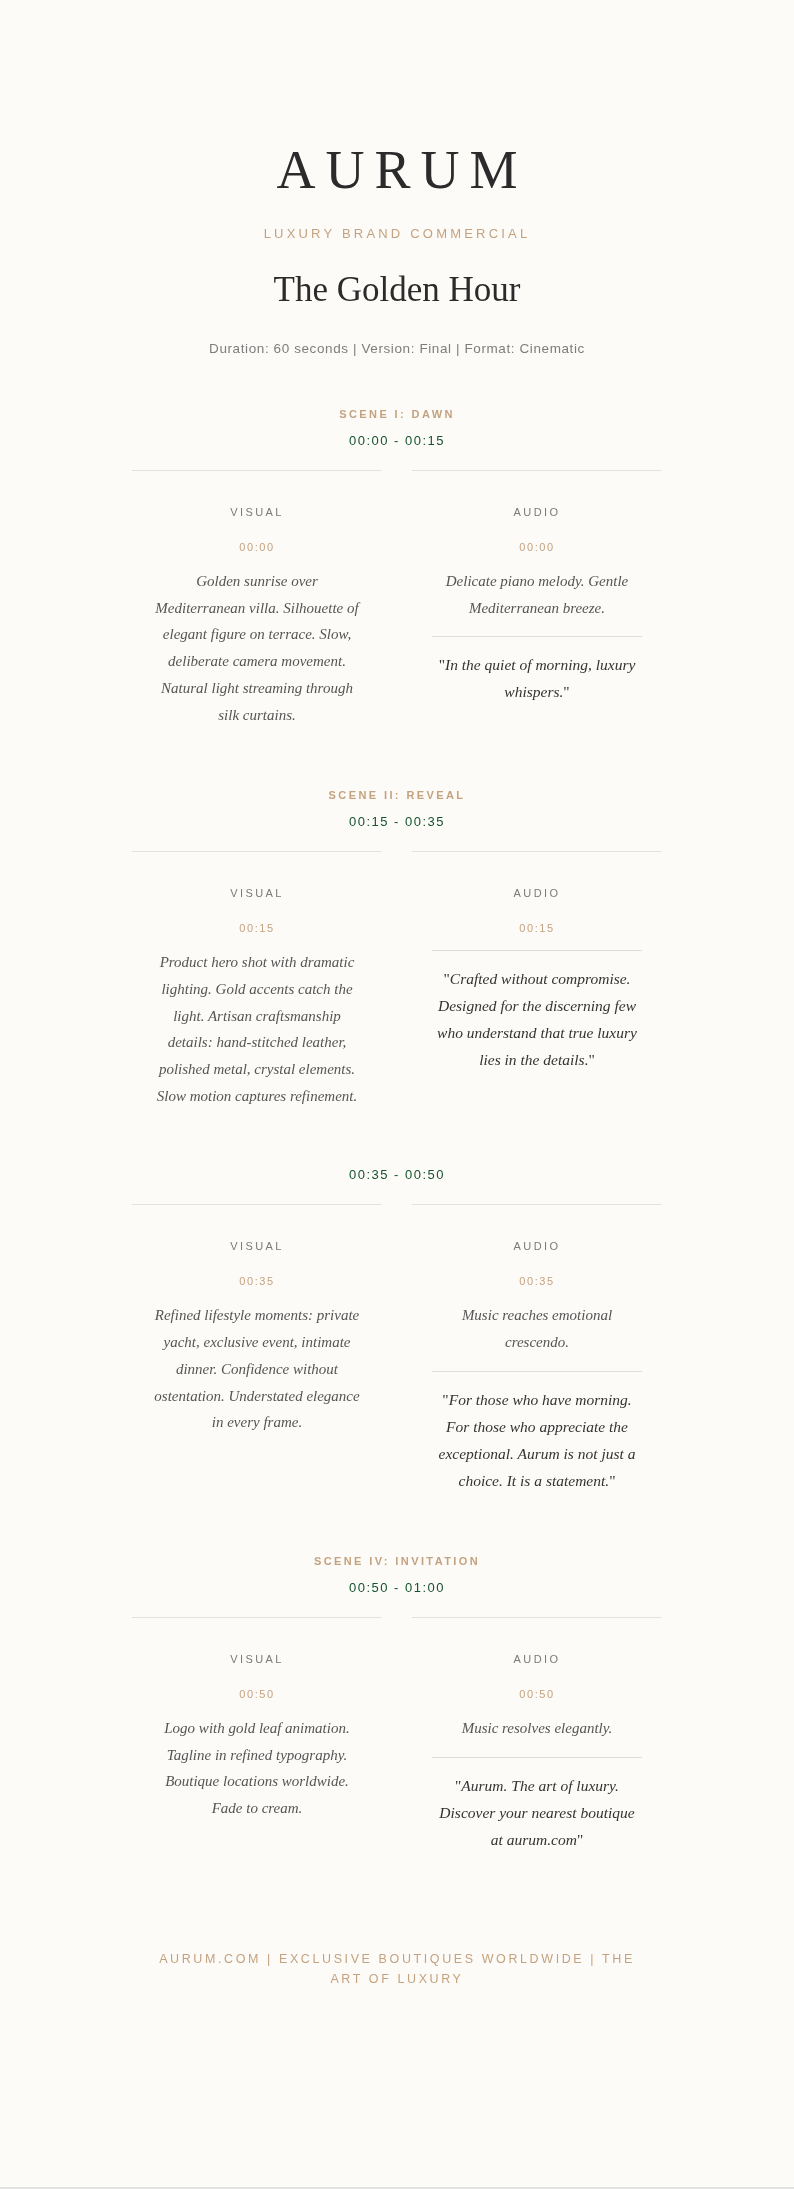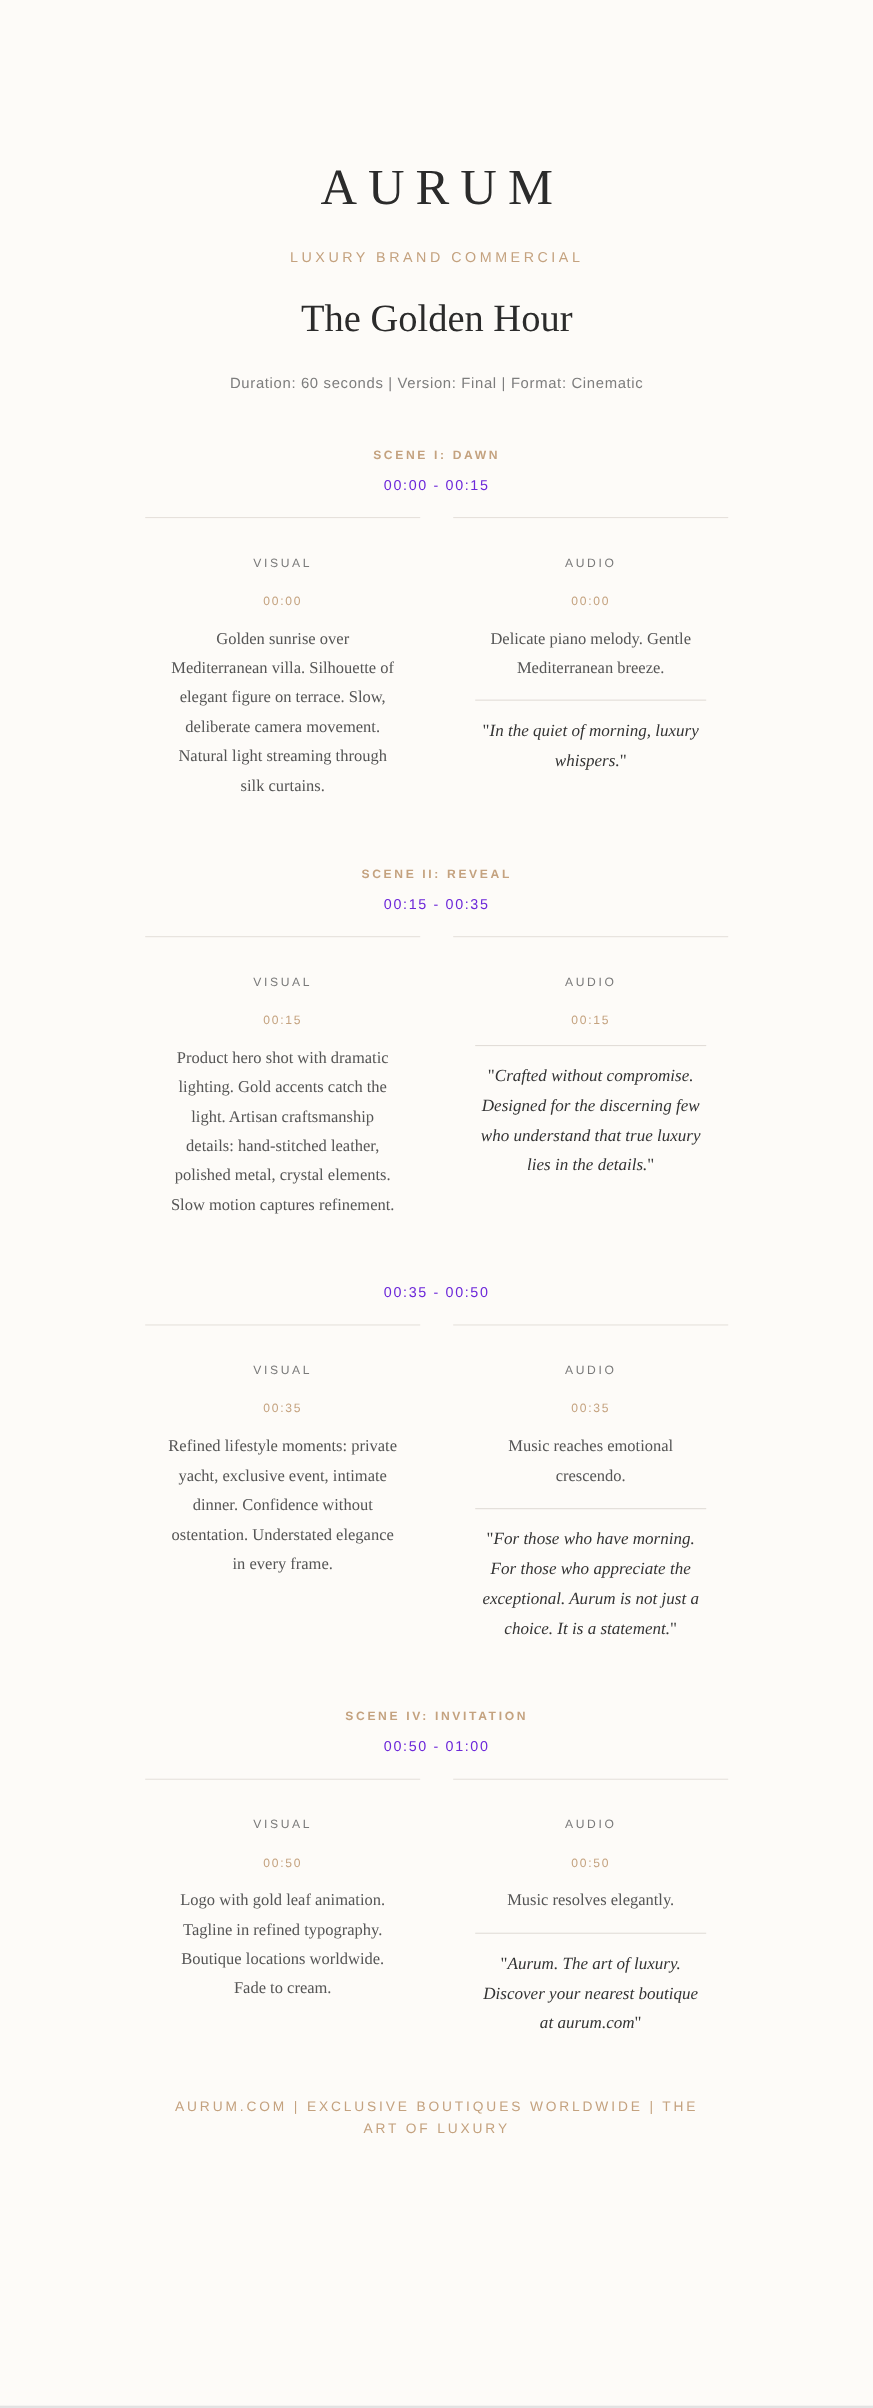--- a/index.html
+++ b/index.html
@@ -7,21 +7,21 @@
   body {
     font-family: "Liberation Serif", "DejaVu Serif", serif;
     color: #333;
     height: 2189px;
     position: relative;
     border-bottom: 2px solid #e2e2e2;
   }
   .page { width: 530px; margin: 0 auto; padding-top: 138px; text-align: center; }
   .brand {
     font-family: "Liberation Serif", serif;
-    font-size: 46px; letter-spacing: 10px; font-weight: 400; color: #2b2b2b;
+    font-size: 54px; letter-spacing: 10px; font-weight: 400; color: #2b2b2b;
     line-height: 64px; padding-left: 10px;
   }
   .tagline {
     font-family: "Liberation Sans", sans-serif;
     font-size: 13px; letter-spacing: 3.2px; color: #c4a27f;
     margin-top: 24px; line-height: 16px;
   }
   .title {
     font-family: "Liberation Serif", serif;
     font-size: 35px; color: #2b2b2b; font-weight: 400;
@@ -34,49 +34,50 @@
   }
   .scene { margin-top: 47px; }
   .scene:first-of-type { margin-top: 47px; }
   .scene-title {
     font-family: "Liberation Sans", sans-serif;
     font-size: 11px; font-weight: 700; letter-spacing: 2.4px; color: #c4a27f;
     line-height: 18px;
   }
   .scene-range {
     font-family: "Liberation Sans", sans-serif;
-    font-size: 13px; letter-spacing: 1.5px; color: #6d28d9;
+    font-size: 13px; letter-spacing: 1.5px; color: #14532d;
     margin-top: 10px; line-height: 16px;
   }
   .cols { display: flex; justify-content: space-between; margin-top: 21px; }
   .col { width: 250px; border-top: 1px solid #e6e1dc; padding: 12px 20px; }
   .col-label {
     font-family: "Liberation Sans", sans-serif;
     font-size: 11px; letter-spacing: 2.4px; color: #7a7a7a;
     margin-top: 22px; line-height: 14px;
   }
   .stamp {
     font-family: "Liberation Sans", sans-serif;
     font-size: 11px; letter-spacing: 1.6px; color: #c4a27f;
     margin-top: 21px; line-height: 14px;
   }
   .body-text {
     font-size: 15px; line-height: 26.7px; color: #555;
     margin-top: 14px;
+    font-style: italic;
   }
   .divider { border-top: 1px solid #e2ddd8; margin: 15px 0 0 0; }
   .quote {
     font-size: 15.5px; line-height: 27px; color: #333;
     margin-top: 14px;
   }
   .quote em { font-style: italic; }
   .footer {
     font-family: "Liberation Sans", sans-serif;
     font-size: 12.5px; letter-spacing: 2.6px; color: #c4a27f;
-    line-height: 20px; margin-top: 40px; padding: 0 10px;
+    line-height: 20px; margin-top: 84px; padding: 0 10px;
   }
 </style>
 </head>
 <body>
 
 <div class="page">
   <h1 class="brand">AURUM</h1>
   <div class="tagline">LUXURY BRAND COMMERCIAL</div>
   <h2 class="title">The Golden Hour</h2>
   <div class="meta">Duration: 60 seconds | Version: Final | Format: Cinematic</div>

